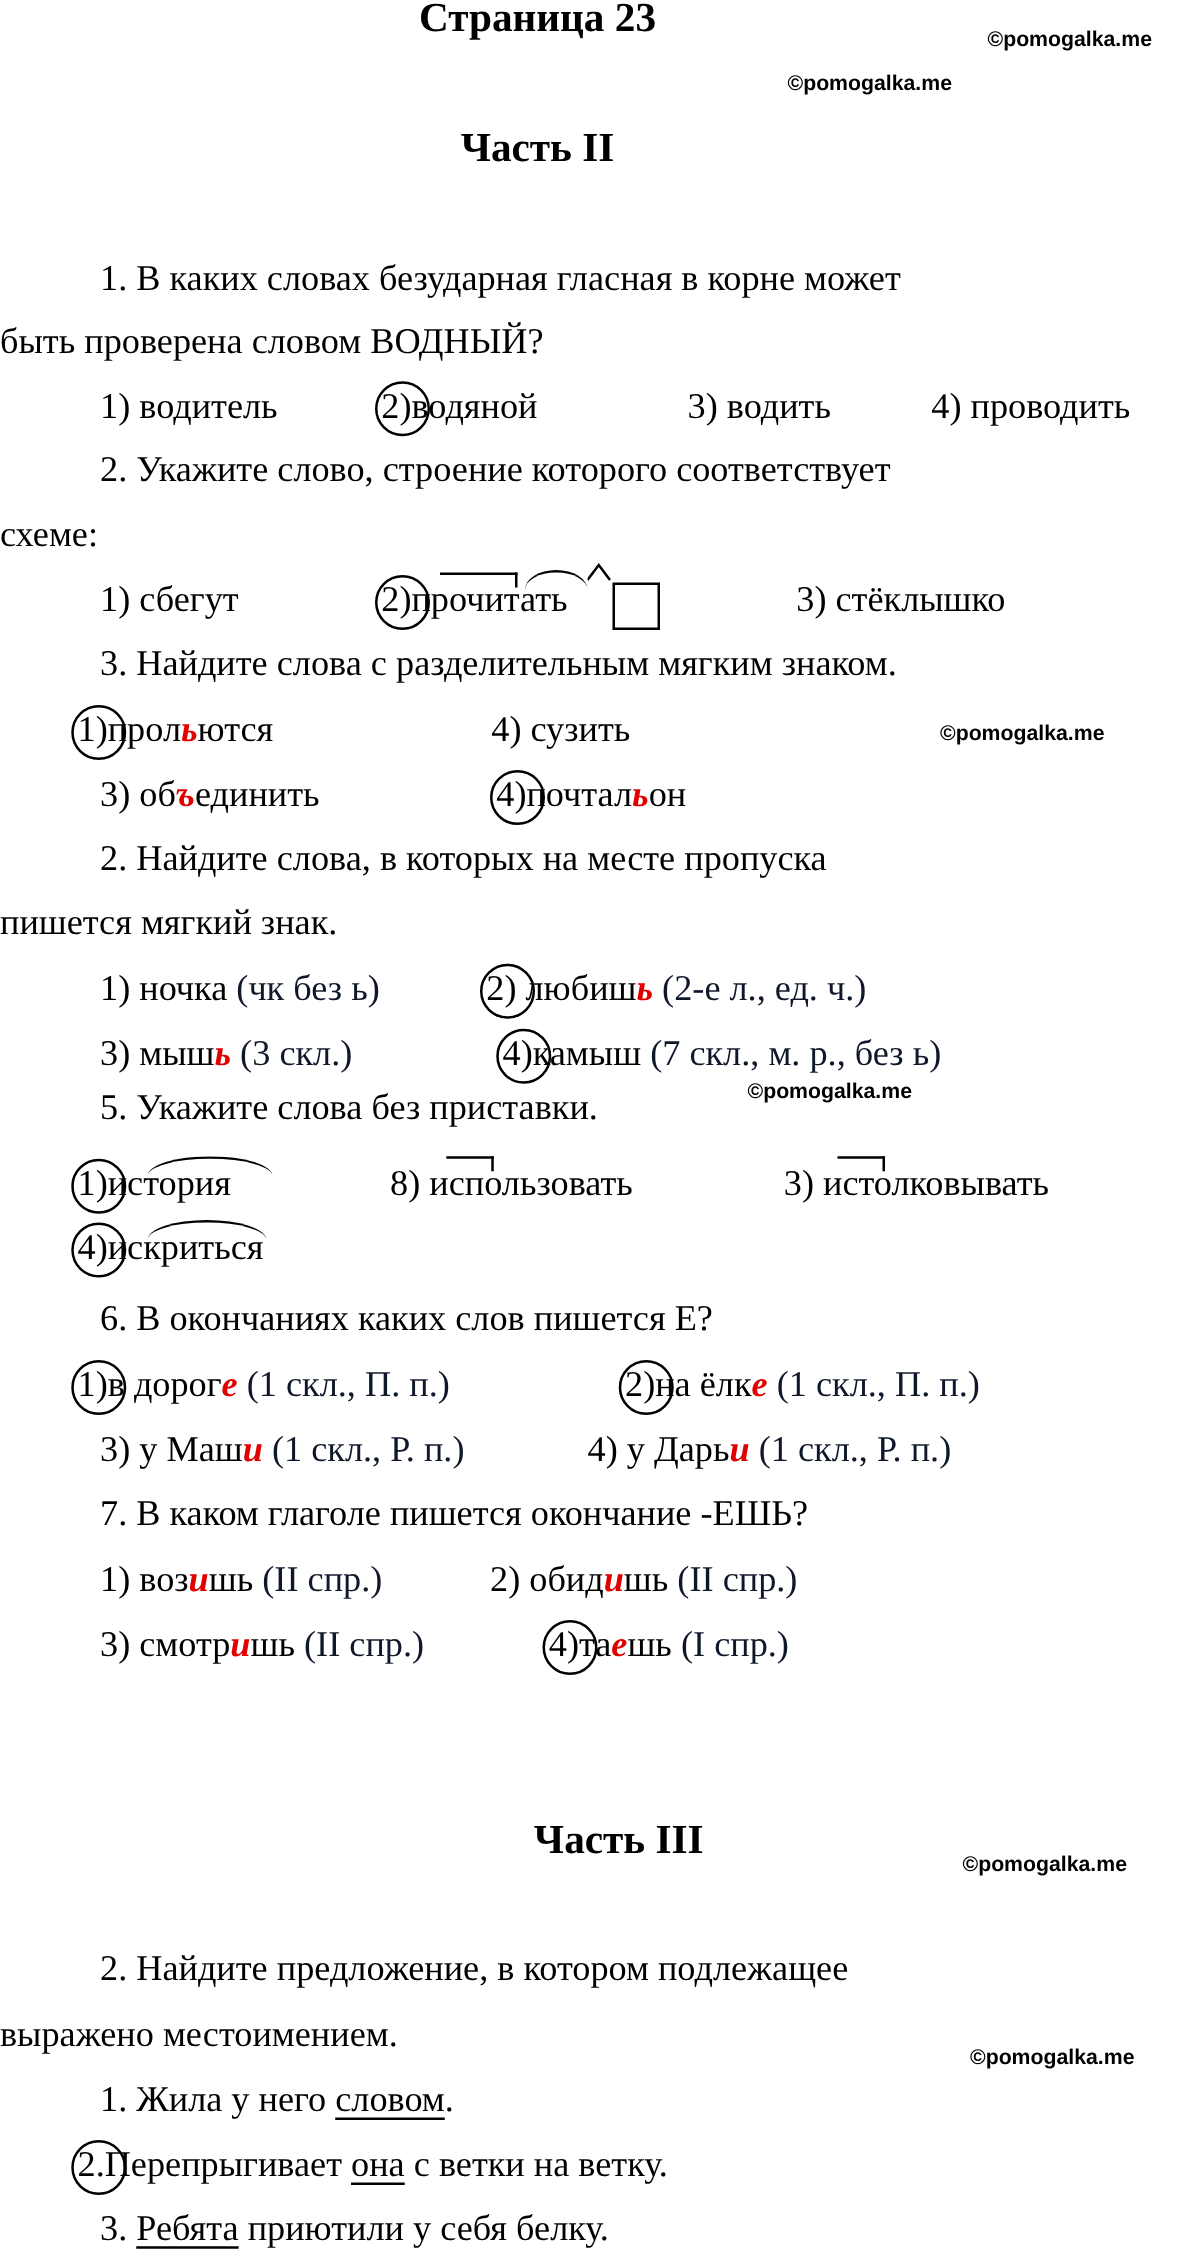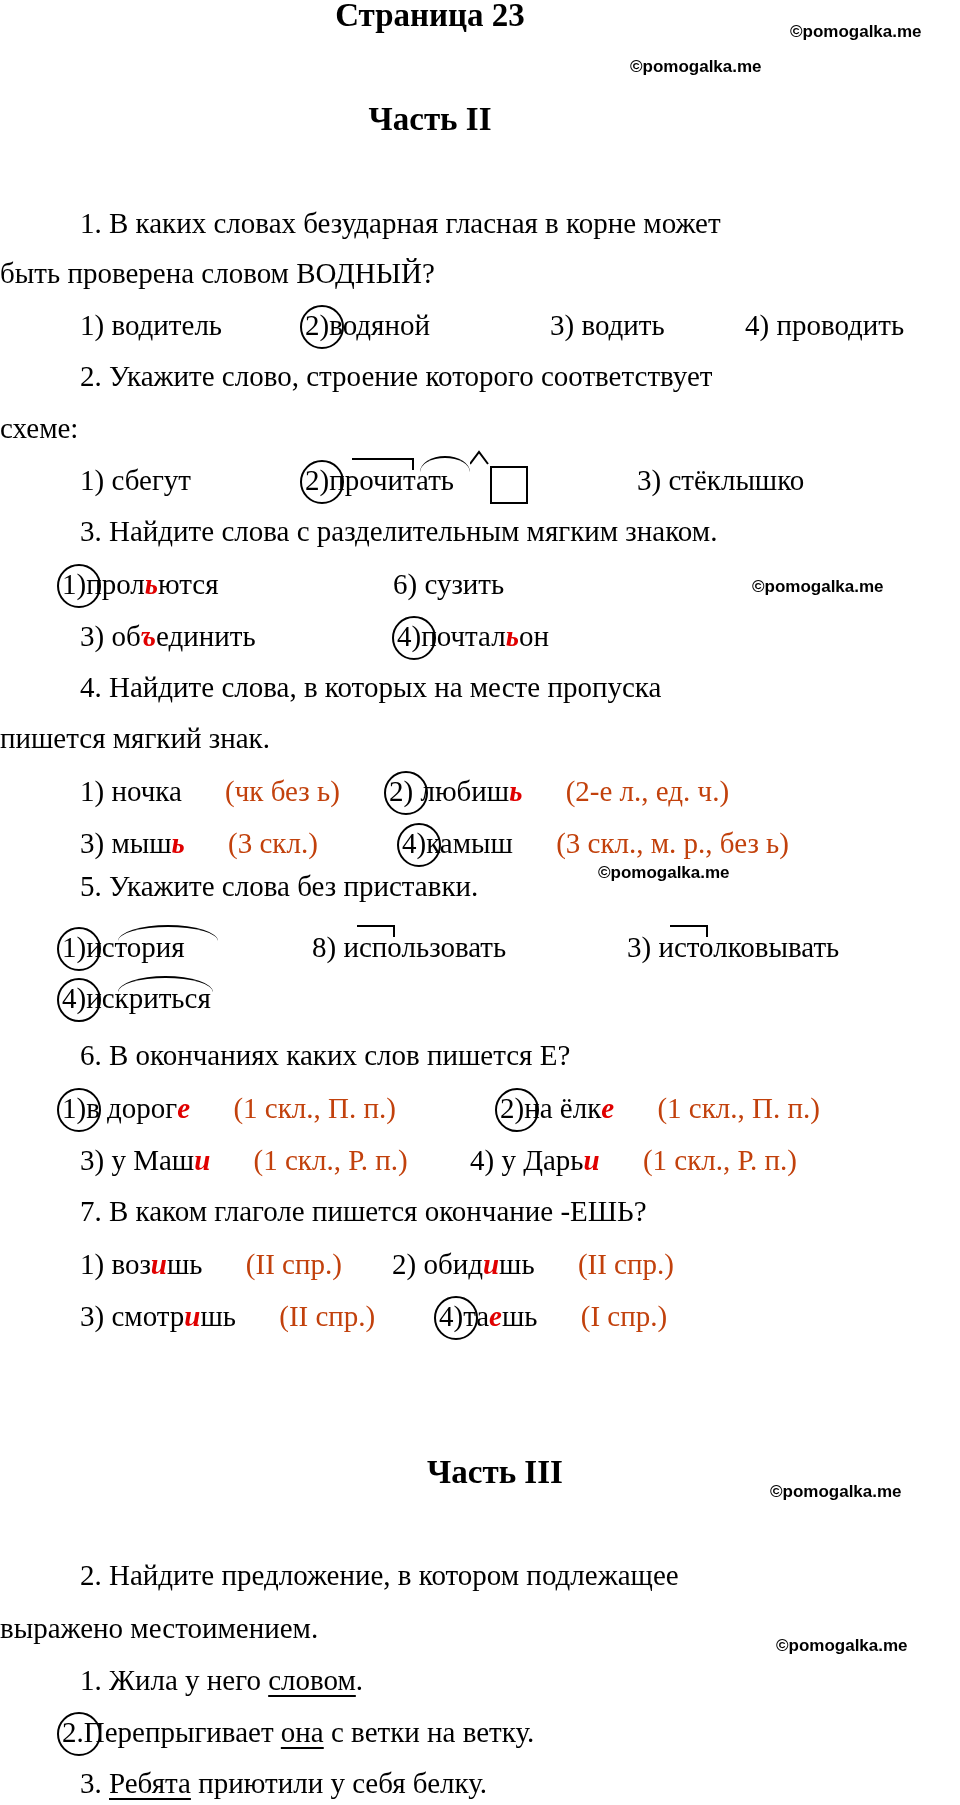--- a/index.html
+++ b/index.html
@@ -2,21 +2,21 @@
 <html><head>
 <meta charset="utf-8">
 <style>
   html,body{margin:0;padding:0;background:#ffffff;}
   body{width:960px;height:1805px;position:relative;overflow:hidden;
        font-family:"Liberation Serif","DejaVu Serif",serif;color:#000;}
   .abs{position:absolute;white-space:nowrap;}
   .t{font-size:29px;line-height:36px;}
   .h{font-weight:bold;font-size:33px;line-height:38px;}
   .wm{font-family:"Liberation Sans","DejaVu Sans",sans-serif;font-weight:bold;font-size:17px;line-height:20px;color:#000;}
-  .hint{color:#c2410c;margin-left:36px;}
+  .hint{color:#0f172a;}
   .red{color:#e00000;font-weight:bold;font-style:italic;}
   .circ{display:inline-block;position:relative;}
   .circ::before{content:"";position:absolute;left:-5px;top:-2px;width:40px;height:40px;border:2px solid #000;border-radius:50%;}
   .u{text-decoration:underline;text-underline-offset:5px;text-decoration-thickness:2px;}
   .arc{position:absolute;border-top:2px solid #000;border-radius:50% 50% 0 0 / 100% 100% 0 0;height:14px;}
   .pre{position:absolute;border-top:2px solid #000;border-right:2px solid #000;height:10px;}
   .box{position:absolute;border:2px solid #000;}
 </style>
 </head>
 <body>
@@ -46,42 +46,42 @@
 <svg class="abs" style="left:470px;top:450px;" width="20" height="16">
     <polyline points="0,14 9,2 18,14" fill="none" stroke="#000" stroke-width="2"></polyline>
   </svg>
 <div class="box" style="left:490px;top:466px;width:34px;height:34px;"></div>
 <div class="abs t" style="left:625px;top:462px;margin-left:12px;">3) стёклышко</div>
 
 <div class="abs t" style="left:80px;top:513px;">3. Найдите слова с разделительным мягким знаком.</div>
 <div class="abs t" style="left:62px;top:566px;">
   <span class="circ">1)</span><span>прол</span><span class="red">ь</span><span>ются</span>
 </div>
-<div class="abs t" style="left:393px;top:566px;">6) сузить</div>
+<div class="abs t" style="left:393px;top:566px;">4) сузить</div>
 <div class="abs wm" style="left:752px;top:577px;">©pomogalka.me</div>
 <div class="abs t" style="left:80px;top:618px;">
   <span>3) об</span><span class="red">ъ</span><span>единить</span>
 </div>
 <div class="abs t" style="left:397px;top:618px;">
   <span class="circ">4)</span><span>почтал</span><span class="red">ь</span><span>он</span>
 </div>
 
-<div class="abs t" style="left:80px;top:669px;">4. Найдите слова, в которых на месте пропуска</div>
+<div class="abs t" style="left:80px;top:669px;">2. Найдите слова, в которых на месте пропуска</div>
 <div class="abs t" style="left:0;top:720px;">пишется мягкий знак.</div>
 <div class="abs t" style="left:80px;top:773px;">
   <span>1) ночка</span> <span class="hint">(чк без ь)</span>
 </div>
 <div class="abs t" style="left:389px;top:773px;">
   <span class="circ">2)</span> <span>любиш</span><span class="red">ь</span> <span class="hint">(2-е л., ед. ч.)</span>
 </div>
 <div class="abs t" style="left:80px;top:825px;">
   <span>3) мыш</span><span class="red">ь</span> <span class="hint">(3 скл.)</span>
 </div>
 <div class="abs t" style="left:402px;top:825px;">
-  <span class="circ">4)</span><span>камыш</span> <span class="hint">(3 скл., м. р., без ь)</span>
+  <span class="circ">4)</span><span>камыш</span> <span class="hint">(7 скл., м. р., без ь)</span>
 </div>
 <div class="abs wm" style="left:598px;top:863px;">©pomogalka.me</div>
 
 <div class="abs t" style="left:80px;top:868px;">5. Укажите слова без приставки.</div>
 <div class="abs t" style="left:62px;top:929px;">
   <span class="circ">1)</span><span>история</span>
 </div>
 <div class="arc" style="left:118px;top:925px;width:100px;"></div>
 <div class="abs t" style="left:312px;top:929px;">8) использовать</div>
 <div class="pre" style="left:357px;top:925px;width:36px;"></div>

